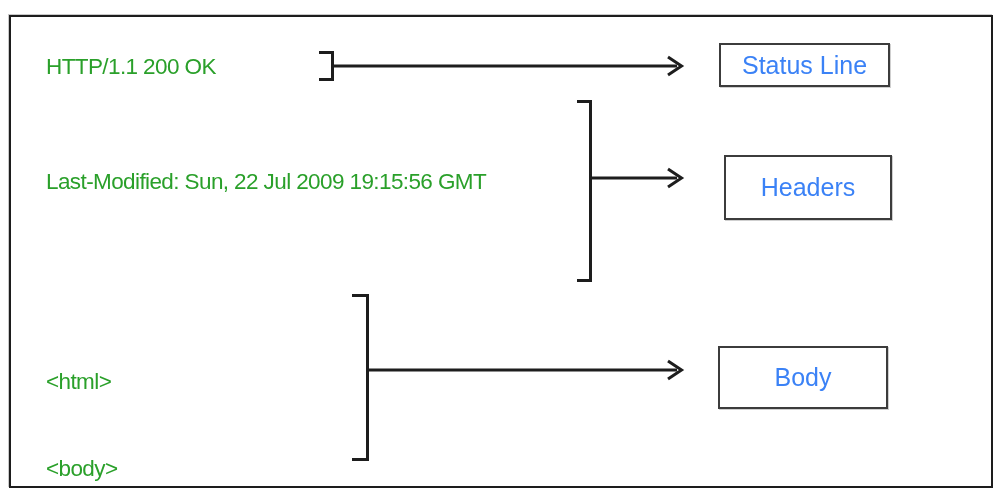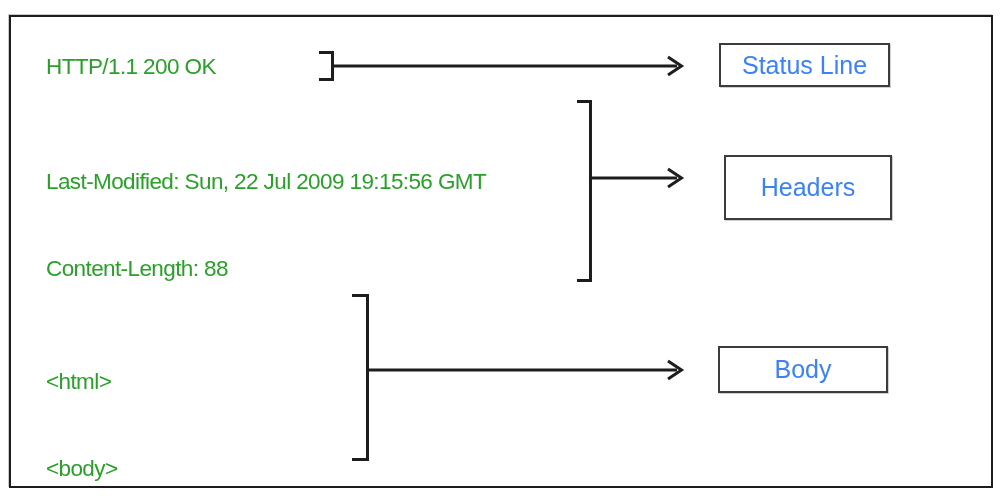--- a/index.html
+++ b/index.html
@@ -56,34 +56,33 @@
     justify-content: center;
     box-shadow: 1px 1px 0 #cfcfcf;
   }
   .label-box span {
     color: #3b82f6;
     font-size: 25px;
     line-height: 1;
   }
   .box-status { left: 719px; top: 43px; width: 171px; height: 44px; }
   .box-headers { left: 676px; top: 155px; width: 168px; height: 65px; margin-left: 48px; }
-  .box-body { left: 718px; top: 346px; width: 170px; height: 47px; }
+  .box-body { left: 718px; top: 346px; width: 170px; height: 63px; }
 </style>
 </head>
 <body>
 
 <div class="canvas">
 
   <div class="frame"></div>
 
   <div class="green-text status-text">HTTP/1.1 200 OK</div>
 
   <div class="green-text headers-text">
     <div>Last-Modified: Sun, 22 Jul 2009 19:15:56 GMT</div>
-    <div>Content-Length: 88</div>
     
     
   </div>
 
   <div class="green-text body-text">
     <div>&lt;html&gt;</div>
     <div>&lt;body&gt;</div>
     
     
     

